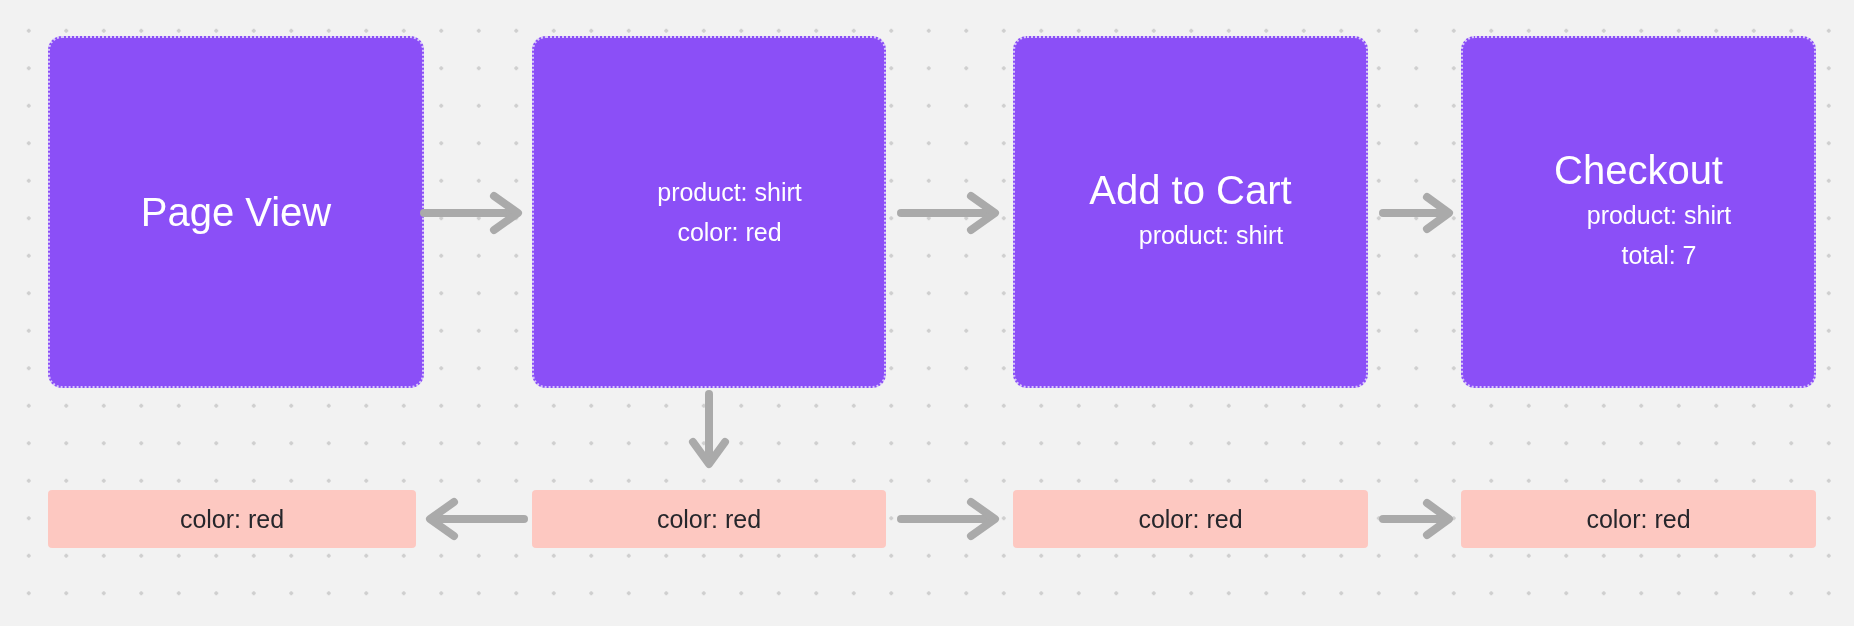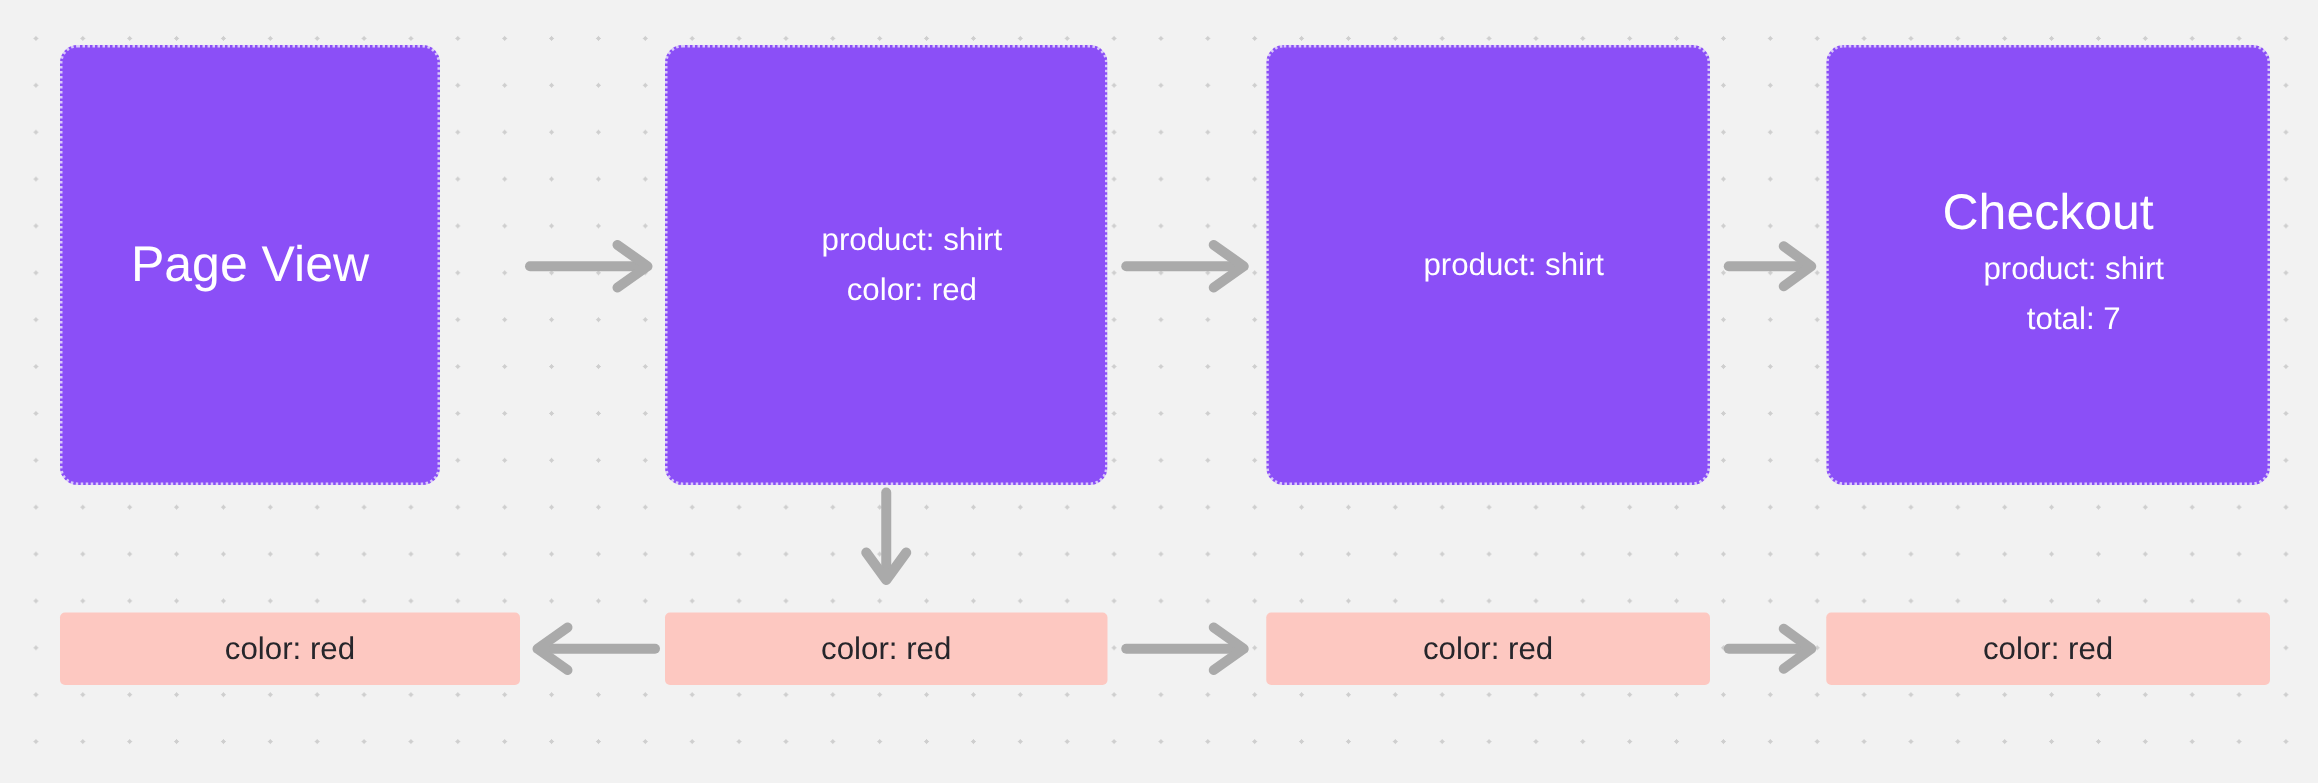--- a/index.html
+++ b/index.html
@@ -73,30 +73,31 @@
     position: absolute;
     pointer-events: none;
   }
   .arrow svg { display: block; overflow: visible; }
 </style>
 </head>
 <body>
 
 <div id="canvas">
 
-  <div class="node" style="left:48px; top:36px; width:304px; height:352px;">
+  <div class="node" style="left:48px; top:36px; width:376px; height:352px;">
     <div class="node-title">Page View</div>
   </div>
 
   <div class="node has-props" style="left:532px; top:36px; width:354px; height:352px;">
     <div class="node-prop">product: shirt</div>
     <div class="node-prop">color: red</div>
   </div>
 
   <div class="node has-props" style="left:1013px; top:36px; width:355px; height:352px;">
+    <div class="node-title">Add to Cart</div>
     <div class="node-prop">product: shirt</div>
   </div>
 
   <div class="node has-props" style="left:1461px; top:36px; width:355px; height:352px;">
     <div class="node-title">Checkout</div>
     <div class="node-prop">product: shirt</div>
     <div class="node-prop">total: 7</div>
   </div>
 
   <div class="arrow" style="left:416px; top:190px; width:116px; height:46px;">

